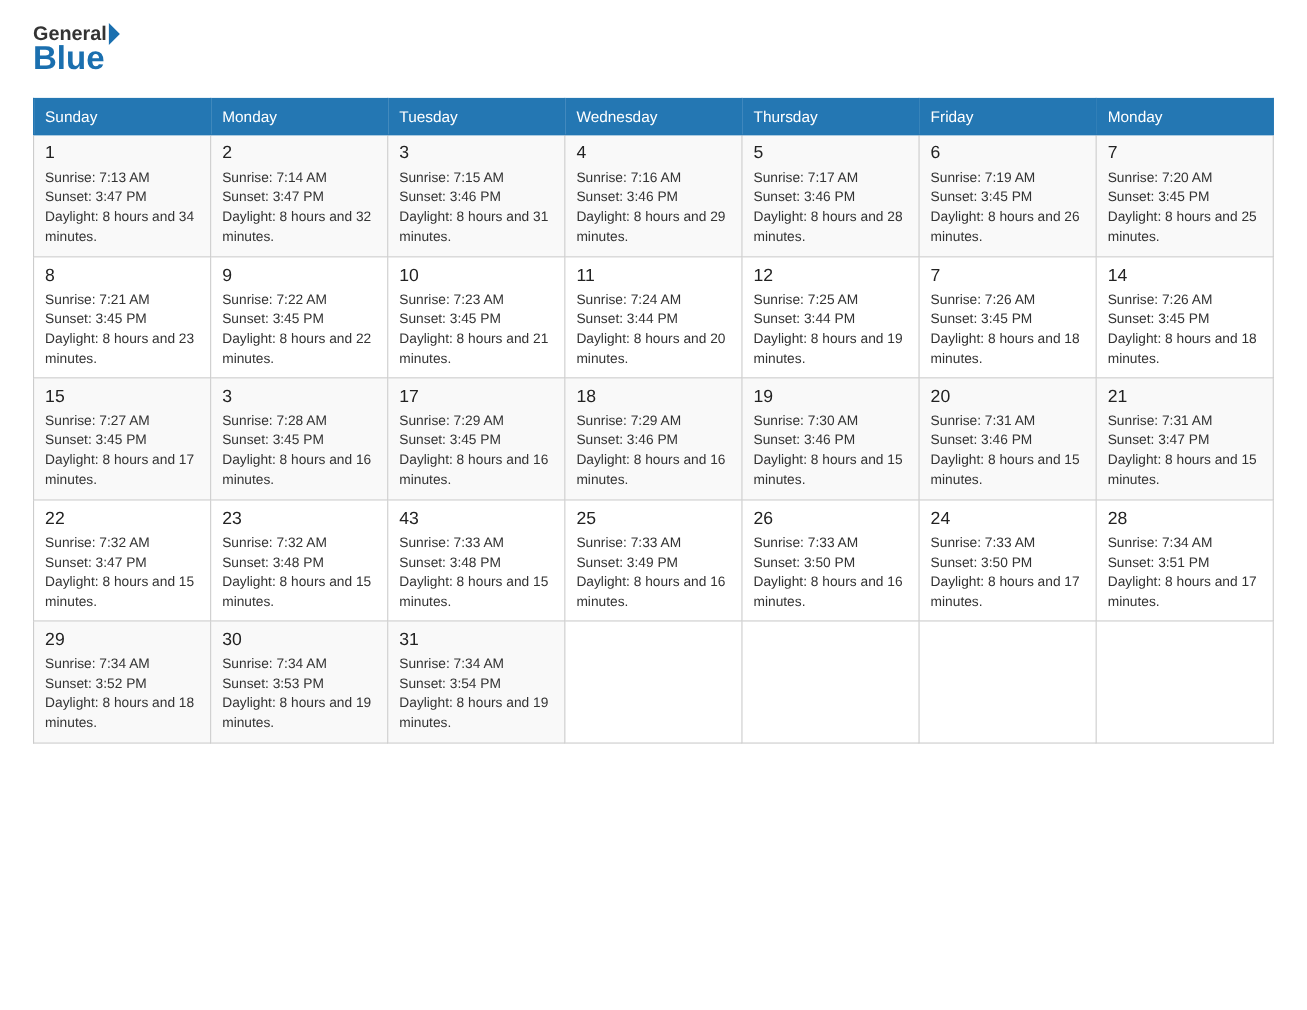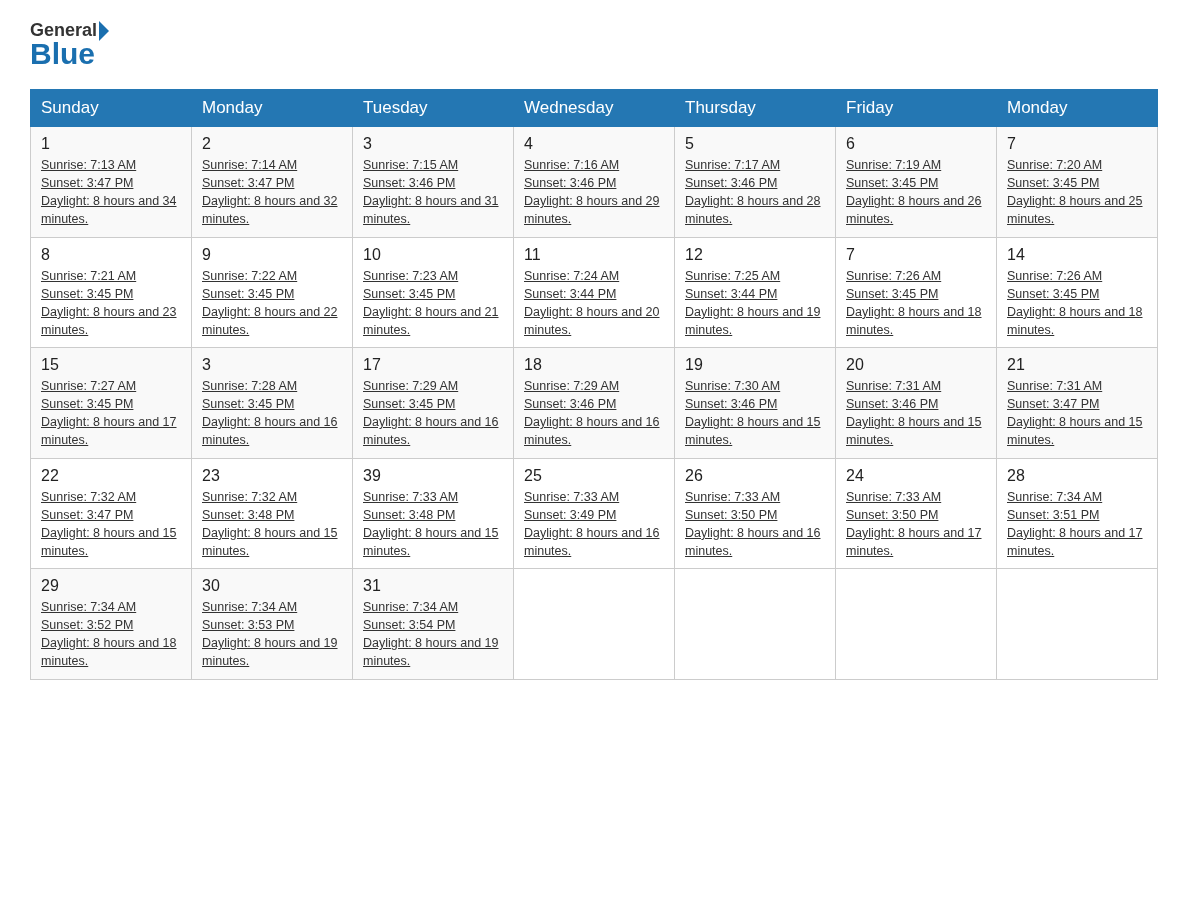--- a/index.html
+++ b/index.html
@@ -55,21 +55,21 @@
       margin-top: 4px;
     }
     table {
       width: 100%;
       border-collapse: collapse;
       table-layout: fixed;
     }
     thead tr th {
       background: #2477b3;
       color: #fff;
-      font-size: 17px;
+      font-size: 14px;
       font-weight: normal;
       padding: 8px 10px;
       text-align: left;
       border: 1px solid #2477b3;
     }
     tbody tr td {
       vertical-align: top;
       padding: 8px 10px;
       border: 1px solid #ccc;
       font-size: 13px;
@@ -79,21 +79,20 @@
     .day-number {
       font-size: 16px;
       font-weight: normal;
       margin-bottom: 3px;
       color: #222;
     }
     .day-info {
       font-size: 12.5px;
       color: #333;
       line-height: 1.45;
-      text-decoration: underline;
     }
     .empty-cell {
       background: #fff;
     }
     tbody tr:nth-child(odd) td { background: #f9f9f9; }
     tbody tr:nth-child(even) td { background: #fff; }
     
     tbody tr td.empty-cell { background: #fff; }
   </style>
 </head>
@@ -219,21 +218,21 @@
       <tr>
         <td>
           <div class="day-number">22</div>
           <div class="day-info">Sunrise: 7:32 AM<br>Sunset: 3:47 PM<br>Daylight: 8 hours and 15 minutes.</div>
         </td>
         <td>
           <div class="day-number">23</div>
           <div class="day-info">Sunrise: 7:32 AM<br>Sunset: 3:48 PM<br>Daylight: 8 hours and 15 minutes.</div>
         </td>
         <td>
-          <div class="day-number">39</div>
+          <div class="day-number">43</div>
           <div class="day-info">Sunrise: 7:33 AM<br>Sunset: 3:48 PM<br>Daylight: 8 hours and 15 minutes.</div>
         </td>
         <td>
           <div class="day-number">25</div>
           <div class="day-info">Sunrise: 7:33 AM<br>Sunset: 3:49 PM<br>Daylight: 8 hours and 16 minutes.</div>
         </td>
         <td>
           <div class="day-number">26</div>
           <div class="day-info">Sunrise: 7:33 AM<br>Sunset: 3:50 PM<br>Daylight: 8 hours and 16 minutes.</div>
         </td>

